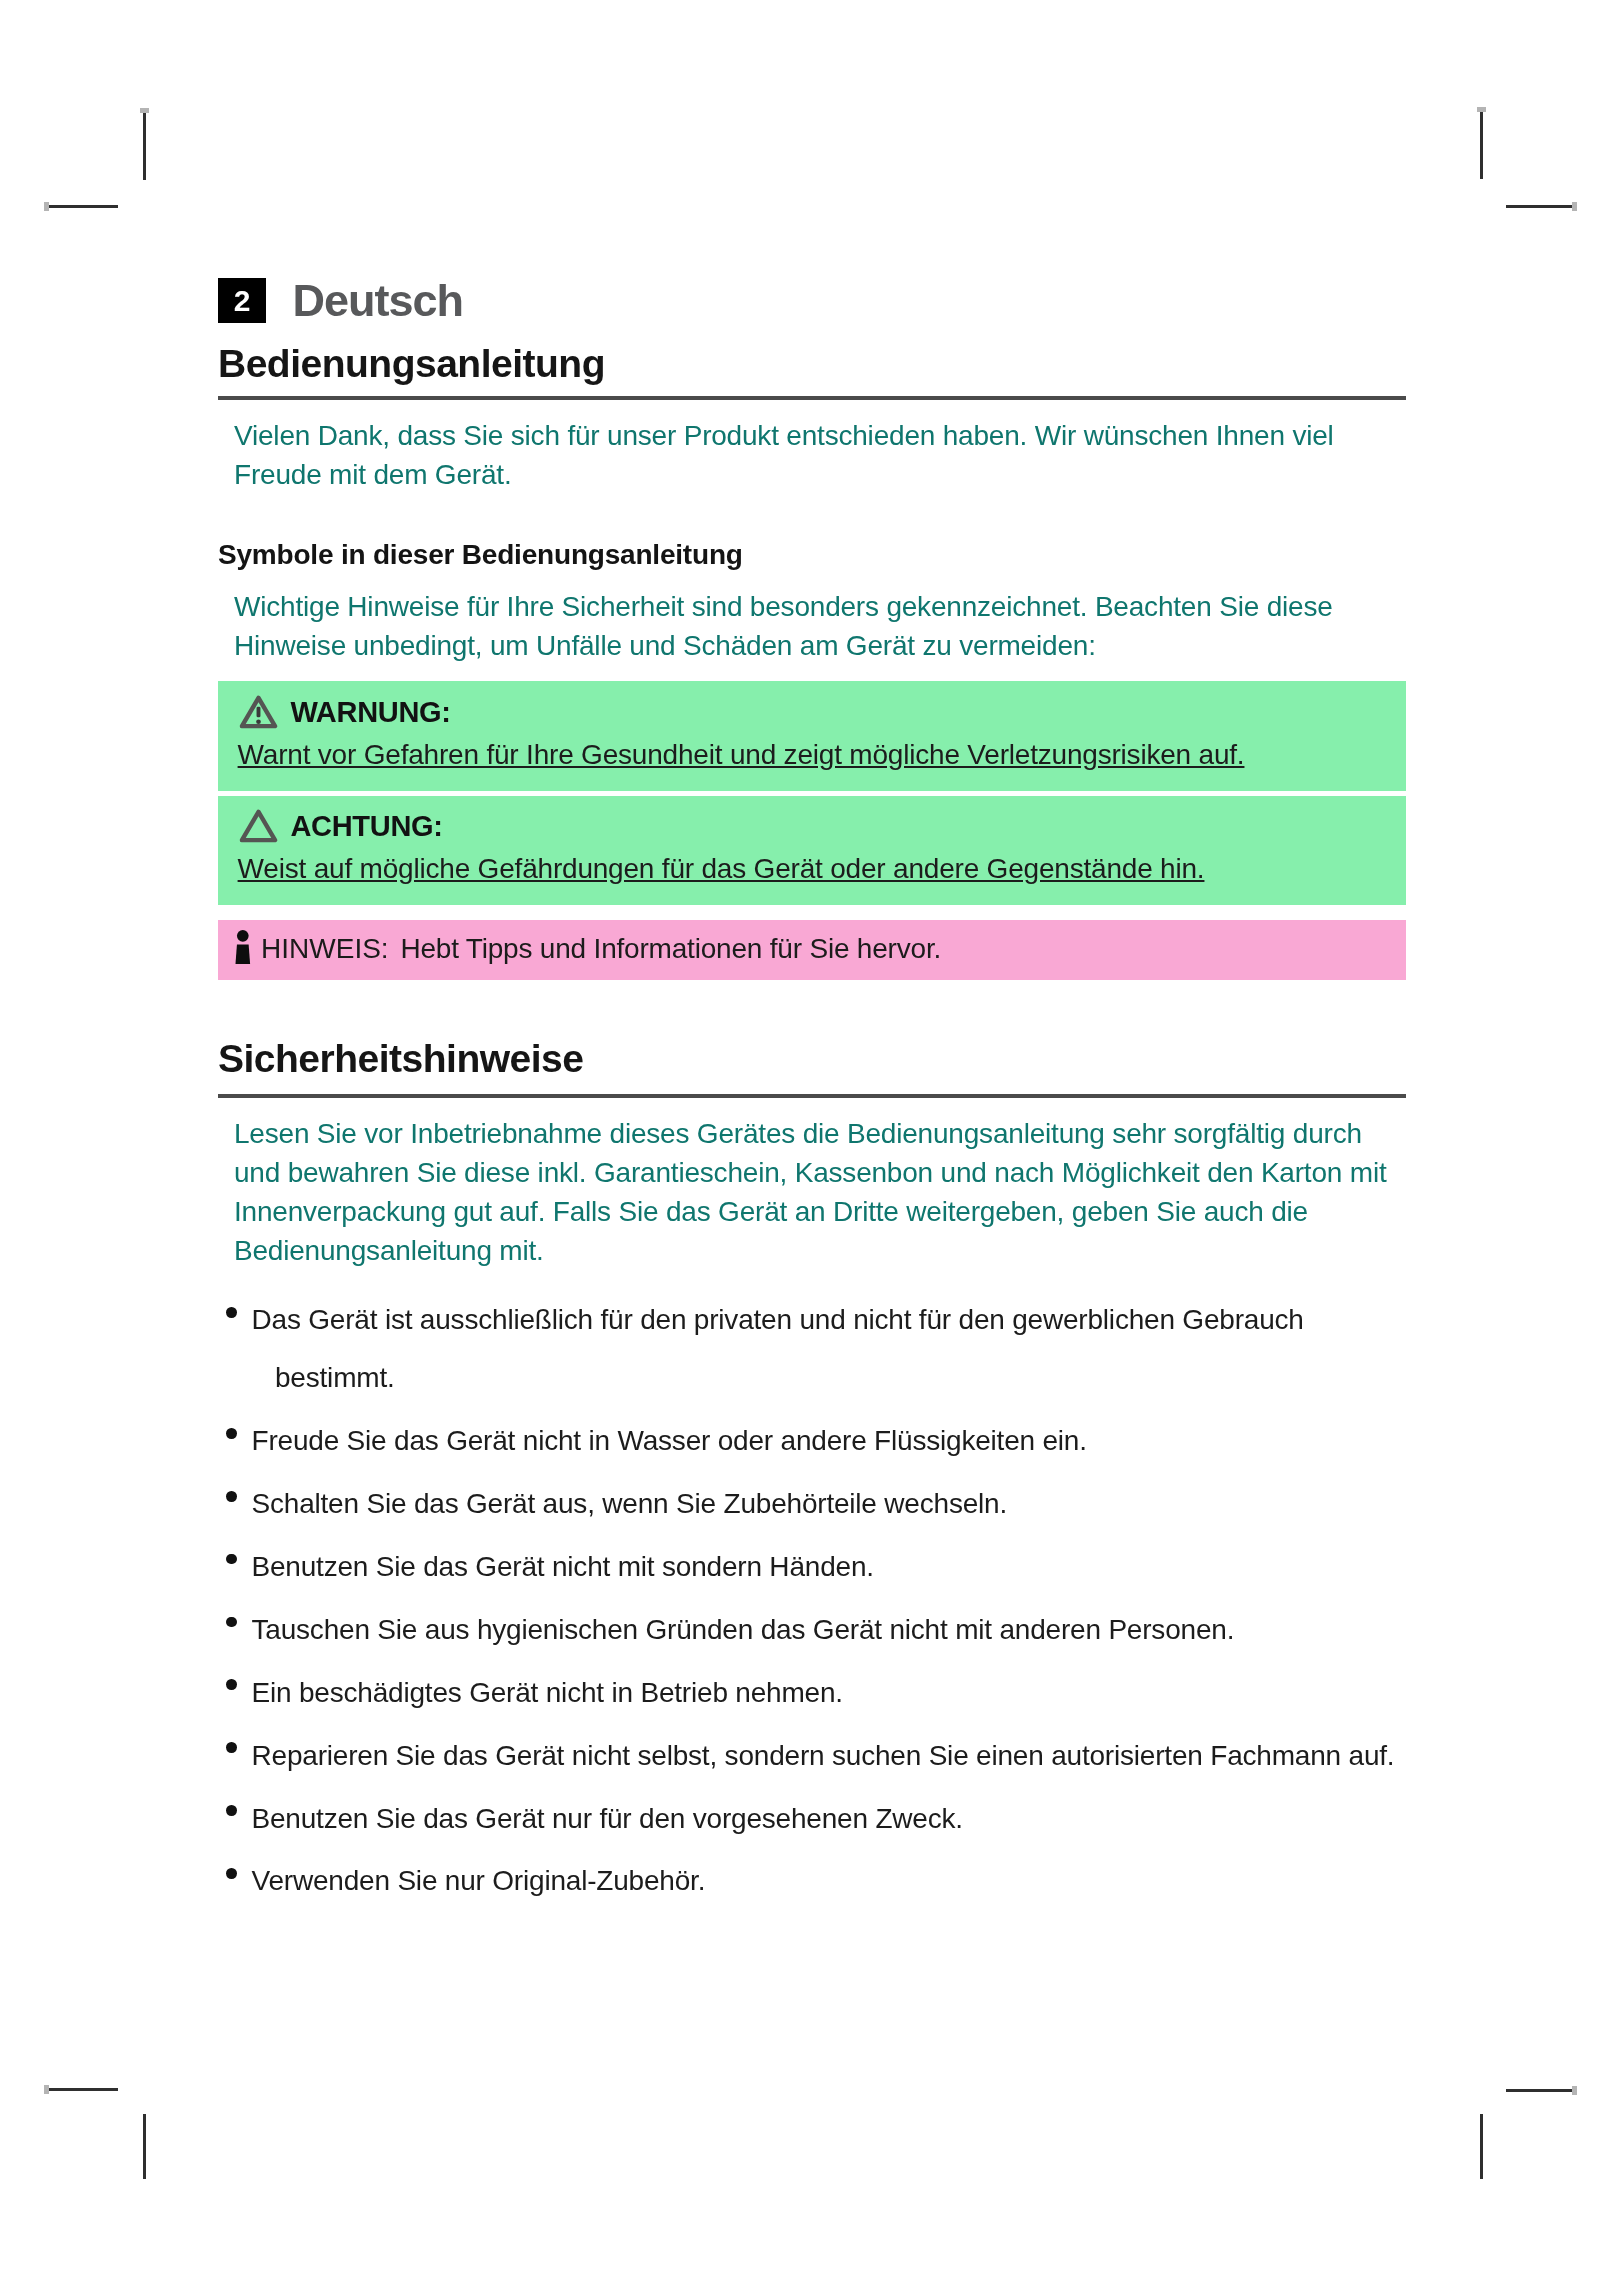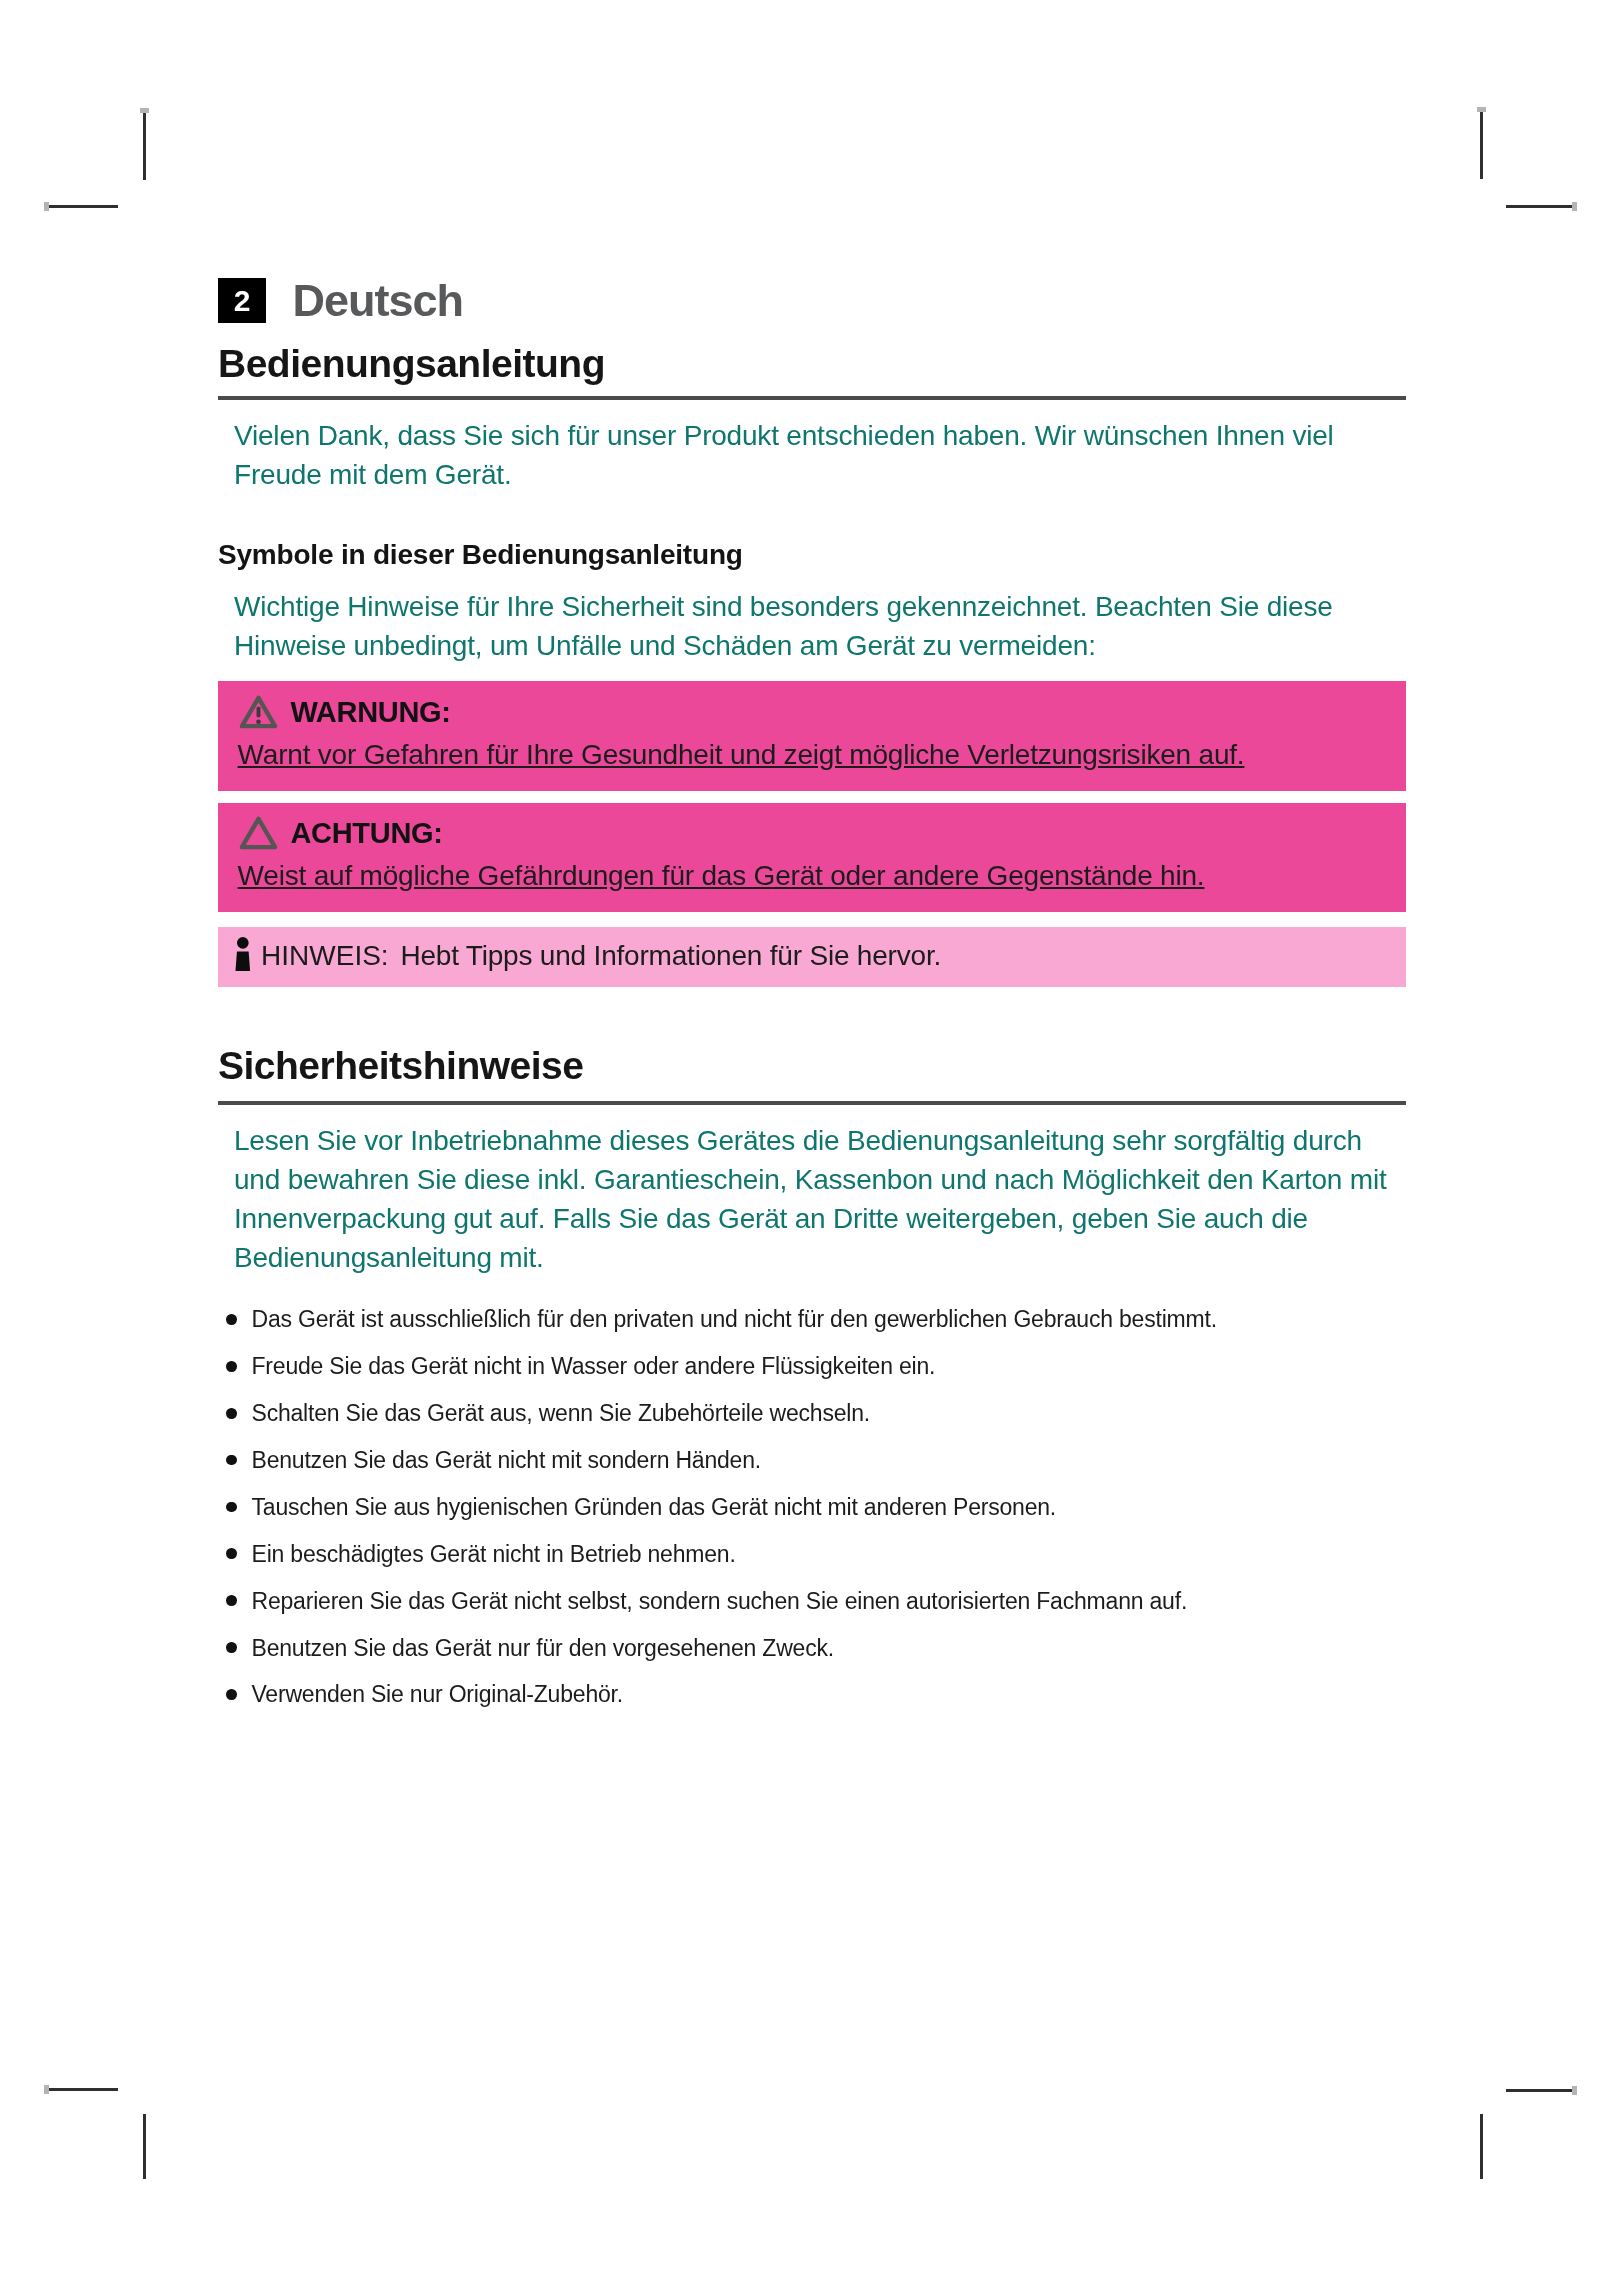--- a/index.html
+++ b/index.html
@@ -44,21 +44,21 @@
   }
   .intro{margin-top:18.6px;}
 
   h3.sub{
     margin:45px 0 0 0;font-size:28px;font-weight:bold;color:#141414;
     letter-spacing:-0.2px;
   }
   .symbols-intro{margin-top:12.7px;}
 
   .alert{
-    margin-top:12px;background:#ec4899;padding:12.7px 21.6px 16.7px 19.6px;
+    margin-top:5px;background:#86efac;padding:12.7px 21.6px 16.7px 19.6px;
   }
   .alert.note{
     background:#f9a8d4;margin-top:14.7px;padding:9.8px 21.6px 11.8px 15.7px;
     display:flex;align-items:center;
   }
   .alert-title{display:flex;align-items:center;}
   .alert-title .label{
     font-size:29px;font-weight:bold;color:#121212;margin-left:11.8px;
     letter-spacing:-0.3px;
   }
@@ -76,21 +76,21 @@
     margin:57px 0 0 0;font-size:39px;font-weight:bold;color:#161616;
     letter-spacing:-0.5px;
   }
   .section-rule{margin-top:12.7px;}
   .safety-intro{margin-top:20.6px;line-height:43px;}
 
   ul.safety-list{
     list-style:none;margin:21.6px 0 0 0;padding:0;
   }
   ul.safety-list li{
-    position:relative;font-size:23px;line-height:42px;color:#1c1c1c;
+    position:relative;font-size:28px;line-height:58px;color:#1c1c1c;
     padding-left:57px;text-indent:-23.5px;margin-bottom:4.9px;
     letter-spacing:-0.2px;
   }
   ul.safety-list li::before{
     content:"";position:absolute;left:7.8px;top:15.7px;width:10.8px;height:10.8px;
     border-radius:50%;background:#111;
   }
 
   .icon-svg{display:block;}
 </style>

